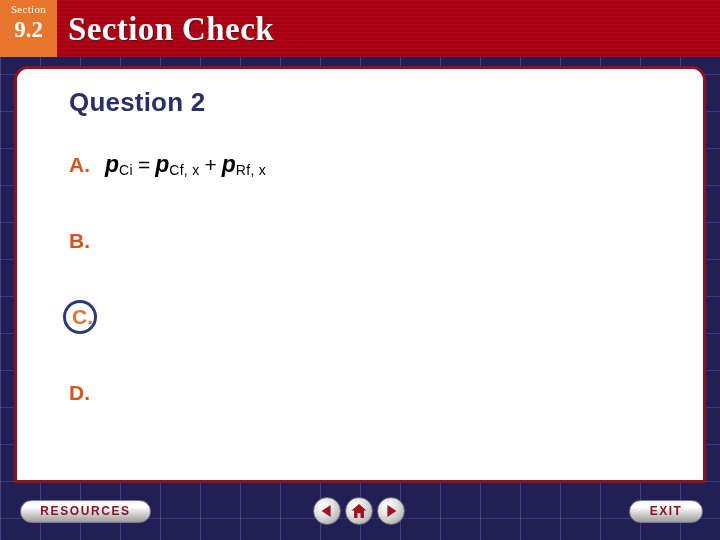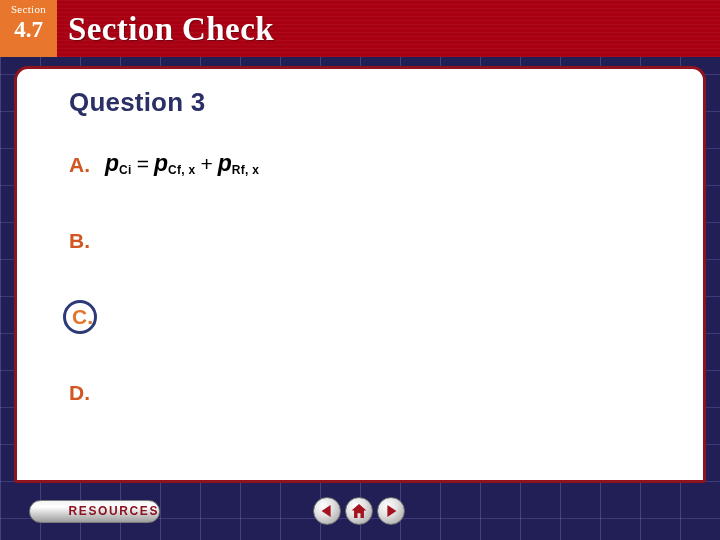--- a/index.html
+++ b/index.html
@@ -136,23 +136,23 @@
     font-size: 21px;
     line-height: 40px;
     white-space: nowrap;
   }
   .formula .v {
     font-weight: bold;
     font-style: italic;
     font-size: 23px;
   }
   .formula sub {
-    font-weight: bold;
+    font-weight: normal;
     font-style: normal;
-    font-size: 12px;
+    font-size: 14px;
     letter-spacing: 0.3px;
     vertical-align: baseline;
     position: relative;
     bottom: -3px;
   }
   .formula .op {
     font-weight: normal;
     padding: 0 5px;
   }
 
@@ -164,21 +164,21 @@
     background: linear-gradient(to bottom,#f4f4f4 0%, #ffffff 28%, #cfcfcf 62%, #9d9d9d 100%);
     border: 1px solid #7d7d7d;
     box-sizing: border-box;
     color: #8c1220;
     font-size: 12px;
     font-weight: bold;
     letter-spacing: 1.6px;
     text-align: center;
     line-height: 21px;
   }
-  #resources-button { left: 29px; top: 500px; width: 131px; text-align: right; }
+  #resources-button { left: 20px; top: 500px; width: 131px; }
   #exit-button { left: 629px; top: 500px; width: 74px; letter-spacing: 1.4px; }
 
   .navbtn {
     position: absolute;
     top: 497px;
     width: 28px;
     height: 28px;
     border-radius: 50%;
     background: radial-gradient(circle at 35% 30%, #ffffff 0%, #e2e2e2 40%, #9a9a9a 100%);
     border: 1px solid #6f6f6f;
@@ -212,27 +212,27 @@
   }
 </style>
 </head>
 <body>
 
 <div id="stage">
 
   <div id="header">
     <div id="section-badge">
       <span class="lbl">Section</span>
-      <span class="num">4.7</span>
+      <span class="num">9.2</span>
     </div>
     <div id="header-title">Section Check</div>
   </div>
 
   <div id="card">
-    <div id="question-title">Question 3</div>
+    <div id="question-title">Question 2</div>
 
     <div class="option" style="top:76px;">
       <div class="opt-letter">
         <span>A.</span>
       </div>
       <div class="formula">
         <span class="v"><span>p</span><sub>Ci</sub></span><span class="op">=</span><span class="v"><span>p</span><sub>Cf, x</sub></span><span class="op">+</span><span class="v"><span>p</span><sub>Rf, x</sub></span>
       </div>
     </div>
 
@@ -263,14 +263,15 @@
   </div>
   <div class="navbtn" id="nav-home">
     <svg class="house" viewBox="0 0 16 15">
       <path d="M8 0 L16 7 L13.3 7 L13.3 15 L9.6 15 L9.6 10 L6.4 10 L6.4 15 L2.7 15 L2.7 7 L0 7 Z" fill="currentColor"></path>
     </svg>
   </div>
   <div class="navbtn" id="nav-forward">
     <span class="tri"></span>
   </div>
 
+  <div class="pill" id="exit-button">EXIT</div>
 
 </div>
 
 </body></html>

